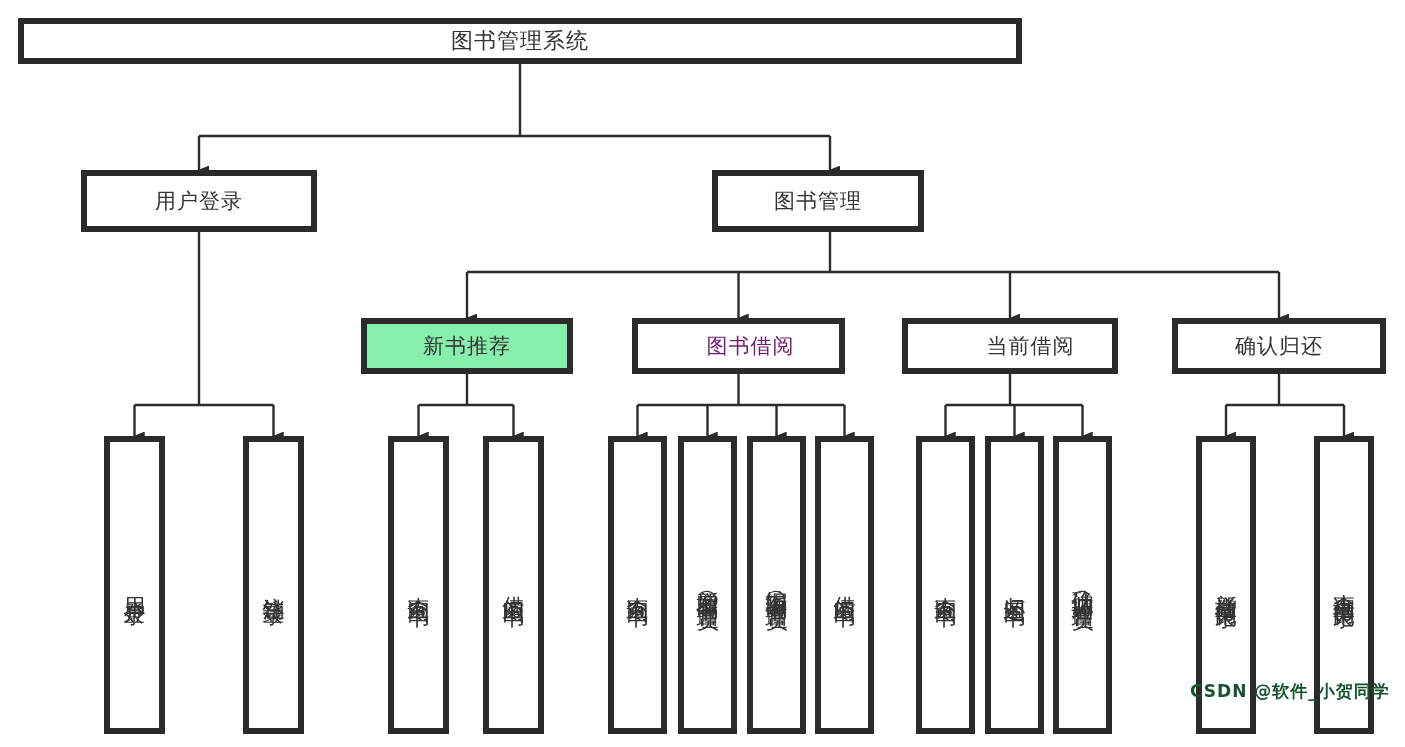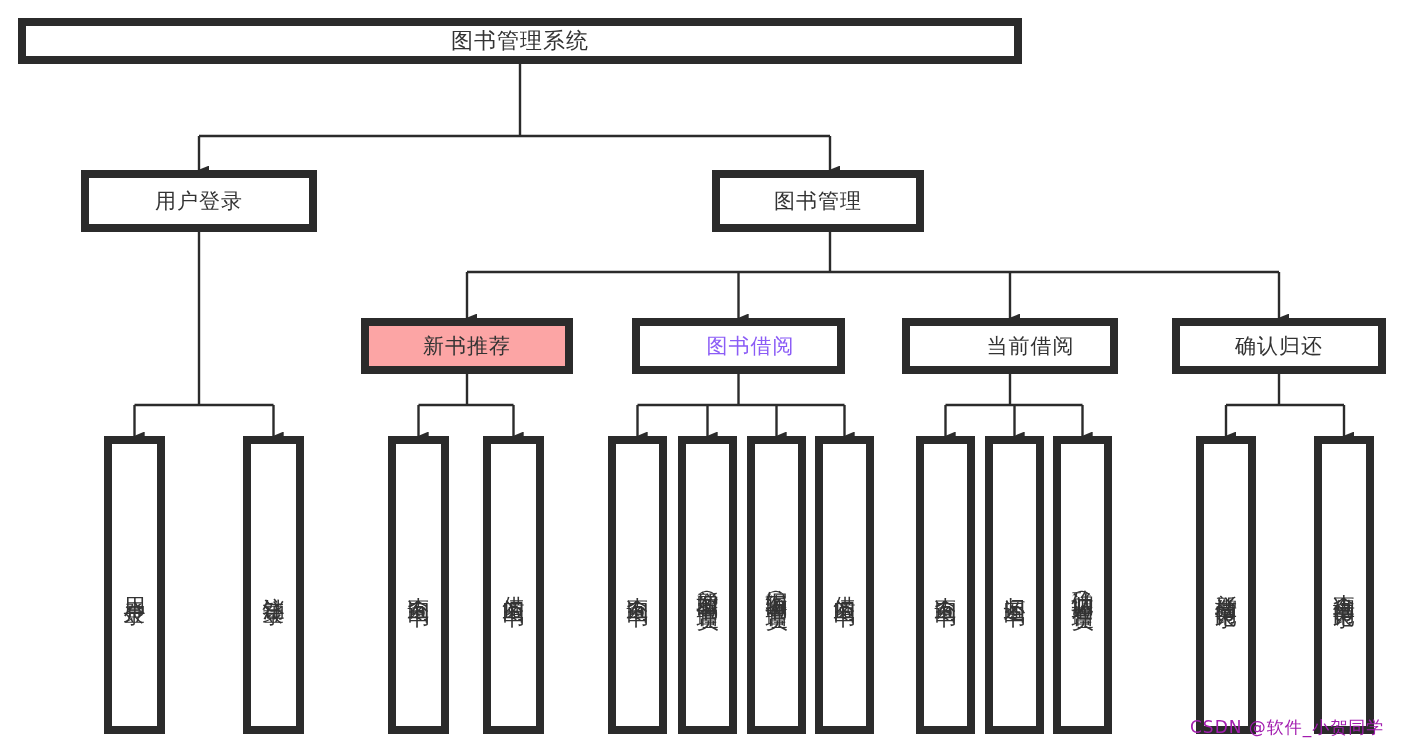--- a/index.html
+++ b/index.html
@@ -5,21 +5,21 @@
   html,body{margin:0;padding:0;background:#ffffff;}
   body{
     width:1405px;height:747px;
     font-family:"DejaVu Sans","Liberation Sans",sans-serif;
     overflow:hidden;position:relative;
   }
   #diagram{position:absolute;left:0;top:0;width:1405px;height:747px;}
   .node-box{
     position:absolute;
     background:#ffffff;
-    border:8px solid #14b8a6;
+    border:6px solid #14b8a6;
     box-sizing:border-box;
     display:flex;
     align-items:center;
     justify-content:center;
   }
   .node-label{
     color:#333333;
     font-size:21px;
     line-height:1.15;
     letter-spacing:1px;
@@ -97,25 +97,25 @@
 <div id="nodes">
     <div class="node-box root" style="left: 18px; top: 18px; width: 1004px; height: 46px; border-color: rgb(43, 43, 43); background: rgb(255, 255, 255);">
       <span class="node-label" style="color: rgb(51, 51, 51);">图书管理系统</span>
     </div>
     <div class="node-box" style="left: 81px; top: 170px; width: 236px; height: 62px; border-color: rgb(43, 43, 43); background: rgb(255, 255, 255);">
       <span class="node-label" style="color: rgb(51, 51, 51);">用户登录</span>
     </div>
     <div class="node-box" style="left: 712px; top: 170px; width: 212px; height: 62px; border-color: rgb(43, 43, 43); background: rgb(255, 255, 255);">
       <span class="node-label" style="color: rgb(51, 51, 51);">图书管理</span>
     </div>
-    <div class="node-box" style="left: 361px; top: 318px; width: 212px; height: 56px; border-color: rgb(43, 43, 43); background: #fca5a5;">
+    <div class="node-box" style="left: 361px; top: 318px; width: 212px; height: 56px; border-color: rgb(43, 43, 43); background: #86efac;">
       <span class="node-label" style="color: rgb(51, 51, 51);">新书推荐</span>
     </div>
     <div class="node-box" style="left: 632px; top: 318px; width: 213px; height: 56px; border-color: rgb(43, 43, 43); background: rgb(255, 255, 255);">
-      <span class="node-label" style="color: #8b5cf6; margin-left: 24px;">图书借阅</span>
+      <span class="node-label" style="color: #701a75; margin-left: 24px;">图书借阅</span>
     </div>
     <div class="node-box" style="left: 902px; top: 318px; width: 216px; height: 56px; border-color: rgb(43, 43, 43); background: rgb(255, 255, 255);">
       <span class="node-label" style="color: rgb(51, 51, 51); margin-left: 41px;">当前借阅</span>
     </div>
     <div class="node-box" style="left: 1172px; top: 318px; width: 214px; height: 56px; border-color: rgb(43, 43, 43); background: rgb(255, 255, 255);">
       <span class="node-label" style="color: rgb(51, 51, 51);">确认归还</span>
     </div>
     <div class="node-box vertical" style="left: 104px; top: 436px; width: 61px; height: 298px; border-color: rgb(43, 43, 43); background: rgb(255, 255, 255);">
       <span class="node-label" style="color: rgb(51, 51, 51);">用户登录</span>
     </div>
@@ -150,13 +150,13 @@
       <span class="node-label" style="color: rgb(51, 51, 51);">确认归还（管理员）</span>
     </div>
     <div class="node-box vertical" style="left: 1196px; top: 436px; width: 60px; height: 298px; border-color: rgb(43, 43, 43); background: rgb(255, 255, 255);">
       <span class="node-label" style="color: rgb(51, 51, 51);">新增借阅记录</span>
     </div>
     <div class="node-box vertical" style="left: 1314px; top: 436px; width: 60px; height: 298px; border-color: rgb(43, 43, 43); background: rgb(255, 255, 255);">
       <span class="node-label" style="color: rgb(51, 51, 51);">查询借阅记录</span>
     </div>
   </div>
 
-<div class="watermark" style="left: 1190px; top: 716px; color: #a21caf;">CSDN @软件_小贺同学</div>
+<div class="watermark" style="left: 1190px; top: 680px; color: #14532d; font-weight: bold;">CSDN @软件_小贺同学</div>
 
 </body></html>

